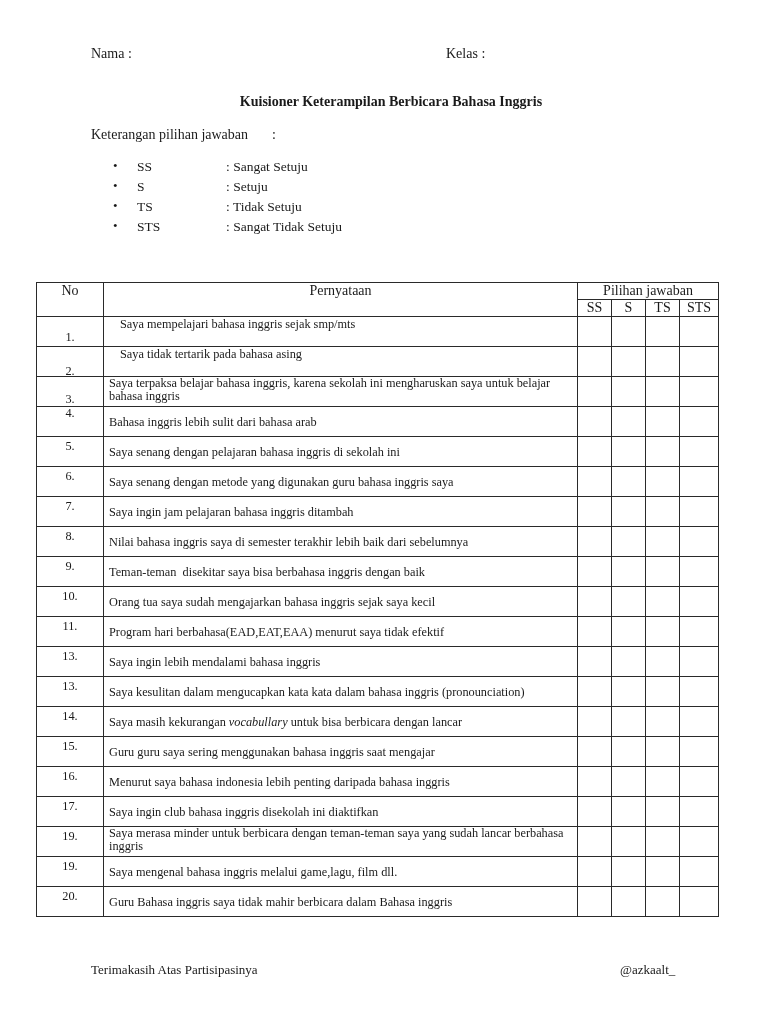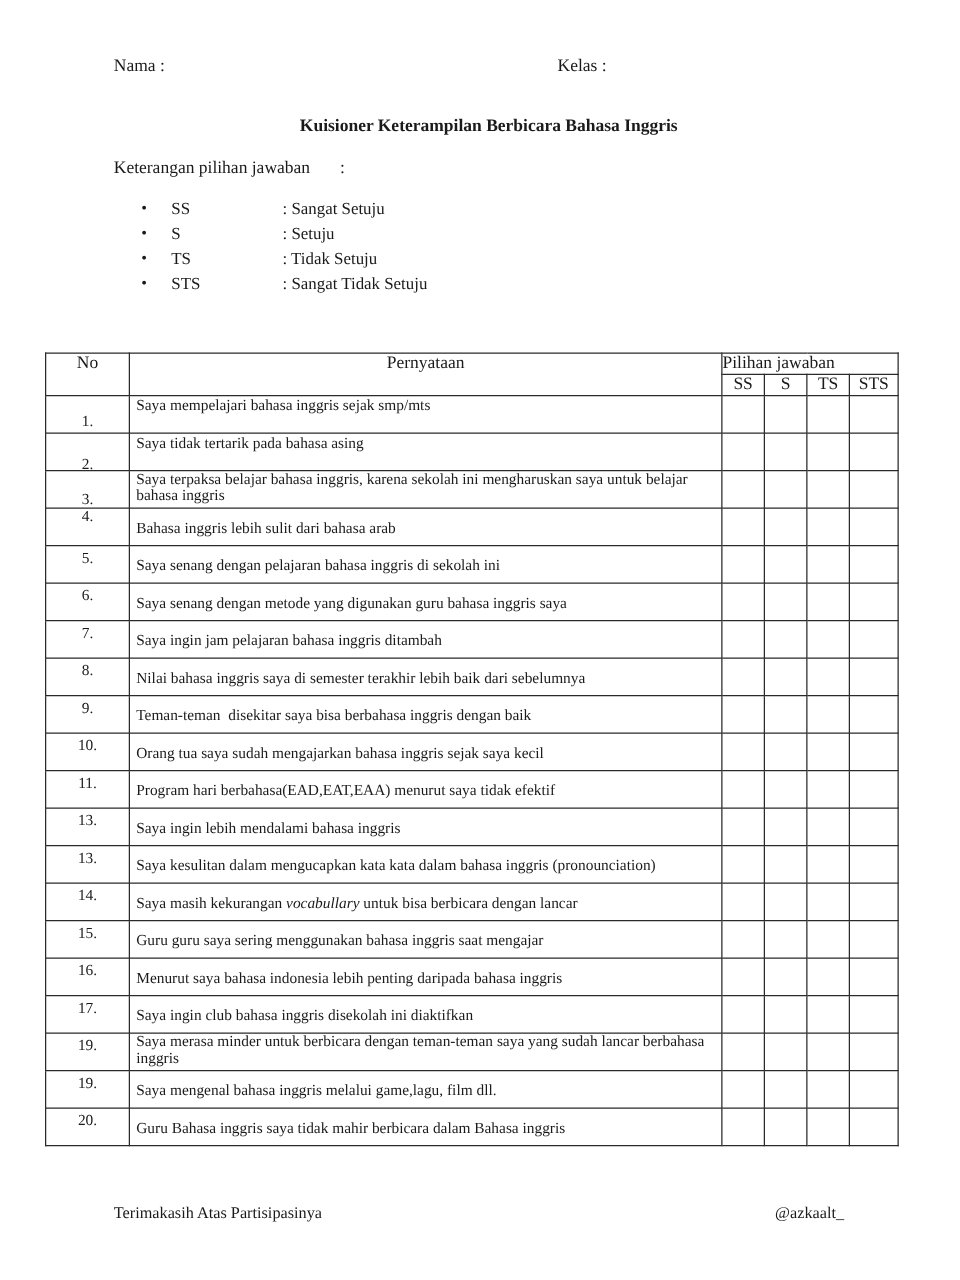--- a/index.html
+++ b/index.html
@@ -48,30 +48,30 @@
     vertical-align: top;
   }
   col.c-no { width: 67px; }
   col.c-st { width: 474px; }
   col.c-ss { width: 34px; }
   col.c-s { width: 34px; }
   col.c-ts { width: 34px; }
   col.c-sts { width: 39px; }
 
   th.h-no, th.h-pern { font-size: 14px; vertical-align: middle; text-align: center; height: 33px; }
-  th.h-pil { font-size: 14px; height: 16px; line-height: 15px; text-align: left; vertical-align: middle; }
+  th.h-pil { font-size: 14px; height: 16px; line-height: 15px; text-align: center; vertical-align: middle; }
   th.h-opt { font-size: 14px; height: 16px; line-height: 15px; text-align: center; vertical-align: middle; }
 
   tr.row td { height: 29px; }
   td.no { text-align: center; position: relative; }
   td.no span { position: absolute; left: 0; right: 0; top: 2px; }
   td.no.low span { top: 13px; }
   td.st { position: relative; padding-left: 5px !important; }
   td.st span.t { position: absolute; left: 5px; right: 4px; top: 9px; line-height: 13px; white-space: normal; }
-  td.st.topy span.t { top: 1px; }
+  td.st.topy span.t { top: 1px; margin-left: 11px; }
   td.st.two span.t { top: 0px; line-height: 12.5px; }
   td.opt { background: #fff; }
   em { }
 </style>
 </head>
 <body>
 
 <div class="abs fs14" style="left:91px; top:46px;">Nama :</div>
 <div class="abs fs14" style="left:446px; top:46px;">Kelas :</div>
 

